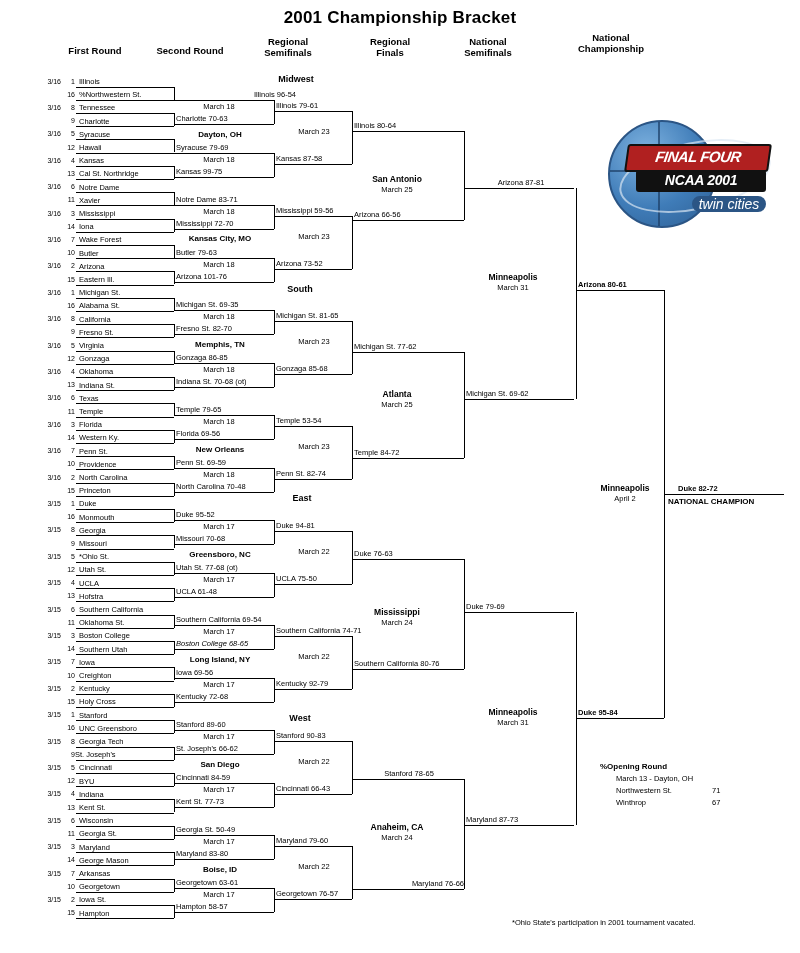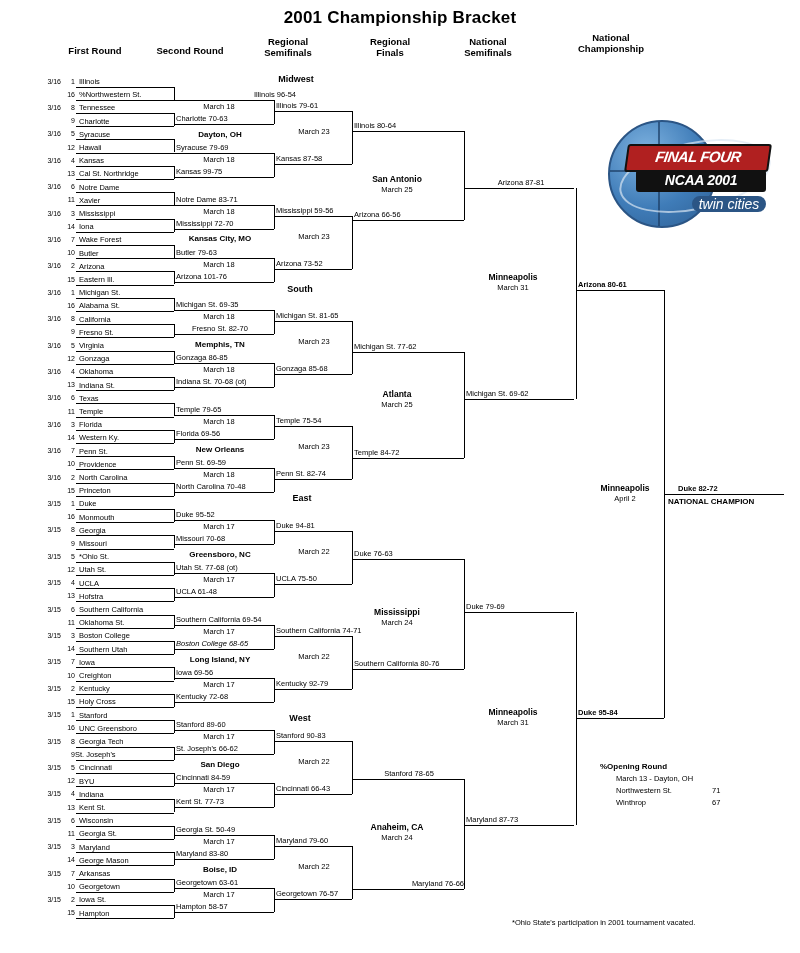--- a/index.html
+++ b/index.html
@@ -279,21 +279,21 @@
   <div id="sr">
       <div class="score" style="left:176px;top:90px;width:120px;text-align:right;">Illinois 96-54</div>
       <div class="score" style="left:176px;top:114px;width:120px;text-align:left;">Charlotte 70-63</div>
       <div class="score" style="left:176px;top:143px;width:120px;text-align:left;">Syracuse 79-69</div>
       <div class="score" style="left:176px;top:167px;width:120px;text-align:left;">Kansas 99-75</div>
       <div class="score" style="left:176px;top:195px;width:120px;text-align:left;">Notre Dame 83-71</div>
       <div class="score" style="left:176px;top:219px;width:120px;text-align:left;">Mississippi 72-70</div>
       <div class="score" style="left:176px;top:248px;width:120px;text-align:left;">Butler 79-63</div>
       <div class="score" style="left:176px;top:272px;width:120px;text-align:left;">Arizona 101-76</div>
       <div class="score" style="left:176px;top:300px;width:120px;text-align:left;">Michigan St. 69-35</div>
-      <div class="score" style="left:176px;top:324px;width:120px;text-align:left;padding-left:16px;">Fresno St. 82-70</div>
+      <div class="score" style="left:176px;top:324px;width:120px;text-align:left;">Fresno St. 82-70</div>
       <div class="score" style="left:176px;top:353px;width:120px;text-align:left;">Gonzaga 86-85</div>
       <div class="score" style="left:176px;top:377px;width:120px;text-align:left;">Indiana St. 70-68 (ot)</div>
       <div class="score" style="left:176px;top:405px;width:120px;text-align:left;">Temple 79-65</div>
       <div class="score" style="left:176px;top:429px;width:120px;text-align:left;">Florida 69-56</div>
       <div class="score" style="left:176px;top:458px;width:120px;text-align:left;">Penn St.  69-59</div>
       <div class="score" style="left:176px;top:482px;width:120px;text-align:left;">North Carolina 70-48</div>
       <div class="score" style="left:176px;top:510px;width:120px;text-align:left;">Duke 95-52</div>
       <div class="score" style="left:176px;top:534px;width:120px;text-align:left;">Missouri 70-68</div>
       <div class="score" style="left:176px;top:563px;width:120px;text-align:left;">Utah St. 77-68 (ot)</div>
       <div class="score" style="left:176px;top:587px;width:120px;text-align:left;">UCLA 61-48</div>
@@ -335,21 +335,21 @@
       <div class="site" style="left:174px;top:865px;width:92px;">Boise, ID</div>
     </div>
 
   <div id="rs">
       <div class="score" style="left:276px;top:101px;width:110px;text-align:left;">Illinois 79-61</div>
       <div class="score" style="left:276px;top:154px;width:110px;text-align:left;">Kansas 87-58</div>
       <div class="score" style="left:276px;top:206px;width:110px;text-align:left;">Mississippi 59-56</div>
       <div class="score" style="left:276px;top:259px;width:110px;text-align:left;">Arizona 73-52</div>
       <div class="score" style="left:276px;top:311px;width:110px;text-align:left;">Michigan St. 81-65</div>
       <div class="score" style="left:276px;top:364px;width:110px;text-align:left;">Gonzaga 85-68</div>
-      <div class="score" style="left:276px;top:416px;width:110px;text-align:left;">Temple 75-54</div>
+      <div class="score" style="left:276px;top:416px;width:110px;text-align:left;">Temple 53-54</div>
       <div class="score" style="left:276px;top:469px;width:110px;text-align:left;">Penn St. 82-74</div>
       <div class="score" style="left:276px;top:521px;width:110px;text-align:left;">Duke 94-81</div>
       <div class="score" style="left:276px;top:574px;width:110px;text-align:left;">UCLA 75-50</div>
       <div class="score" style="left:276px;top:626px;width:110px;text-align:left;">Southern California 74-71</div>
       <div class="score" style="left:276px;top:679px;width:110px;text-align:left;">Kentucky 92-79</div>
       <div class="score" style="left:276px;top:731px;width:110px;text-align:left;">Stanford 90-83</div>
       <div class="score" style="left:276px;top:784px;width:110px;text-align:left;">Cincinnati 66-43</div>
       <div class="score" style="left:276px;top:836px;width:110px;text-align:left;">Maryland 79-60</div>
       <div class="score" style="left:276px;top:889px;width:110px;text-align:left;">Georgetown 76-57</div>
       <div class="datelbl" style="left:284px;top:127px;width:60px;">March 23</div>

